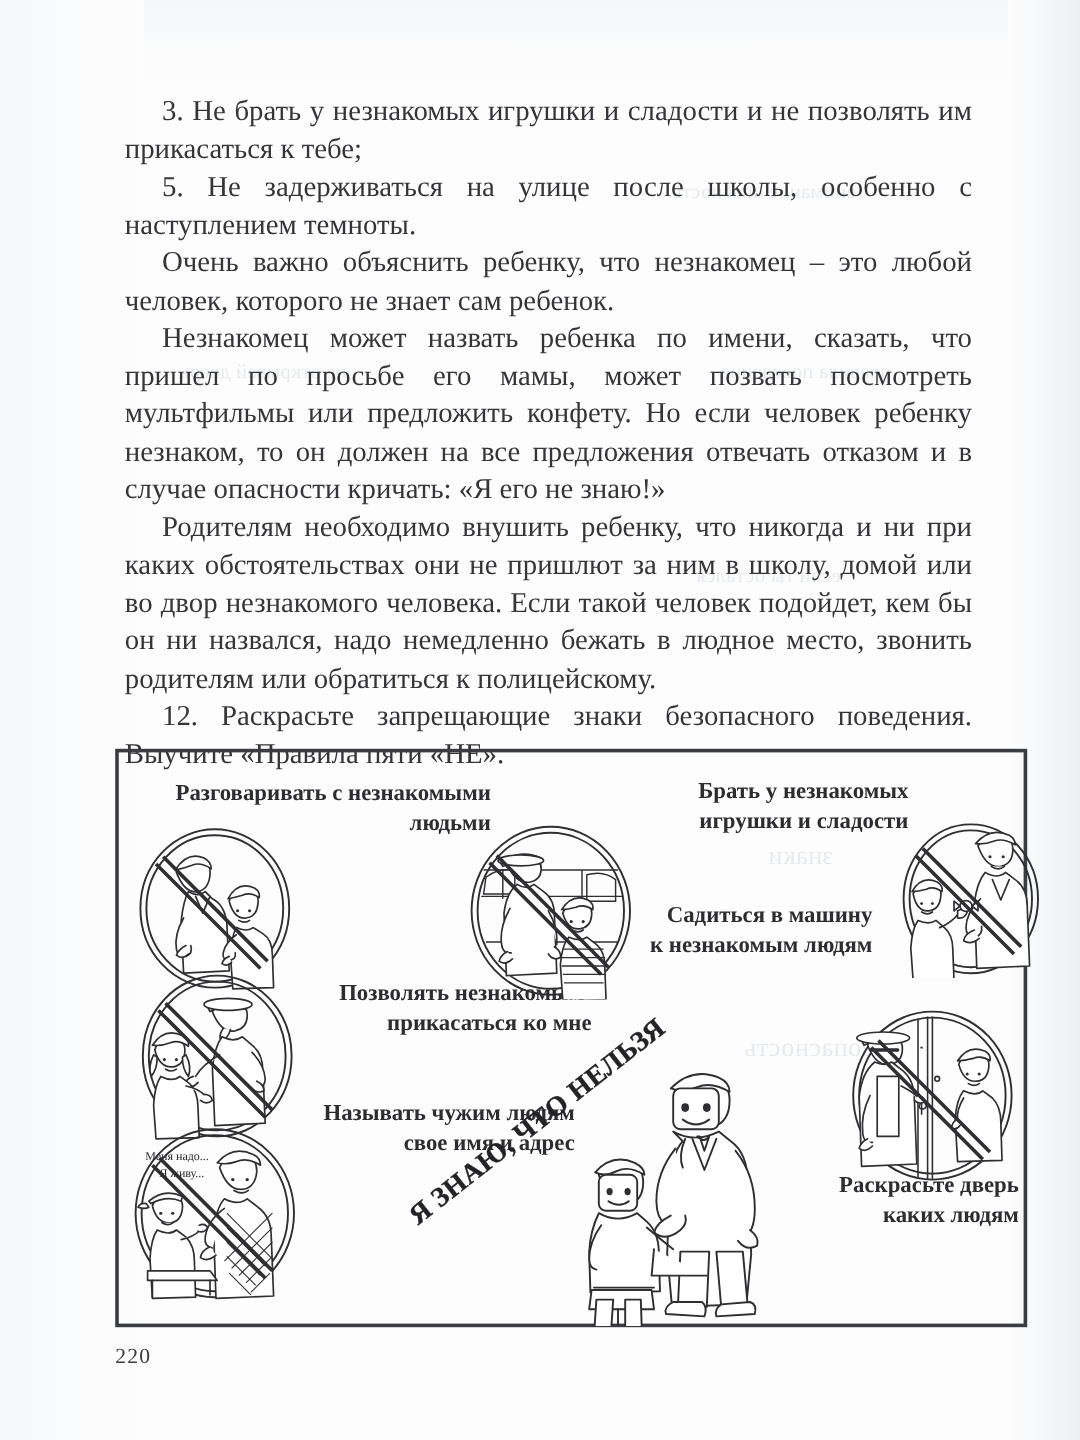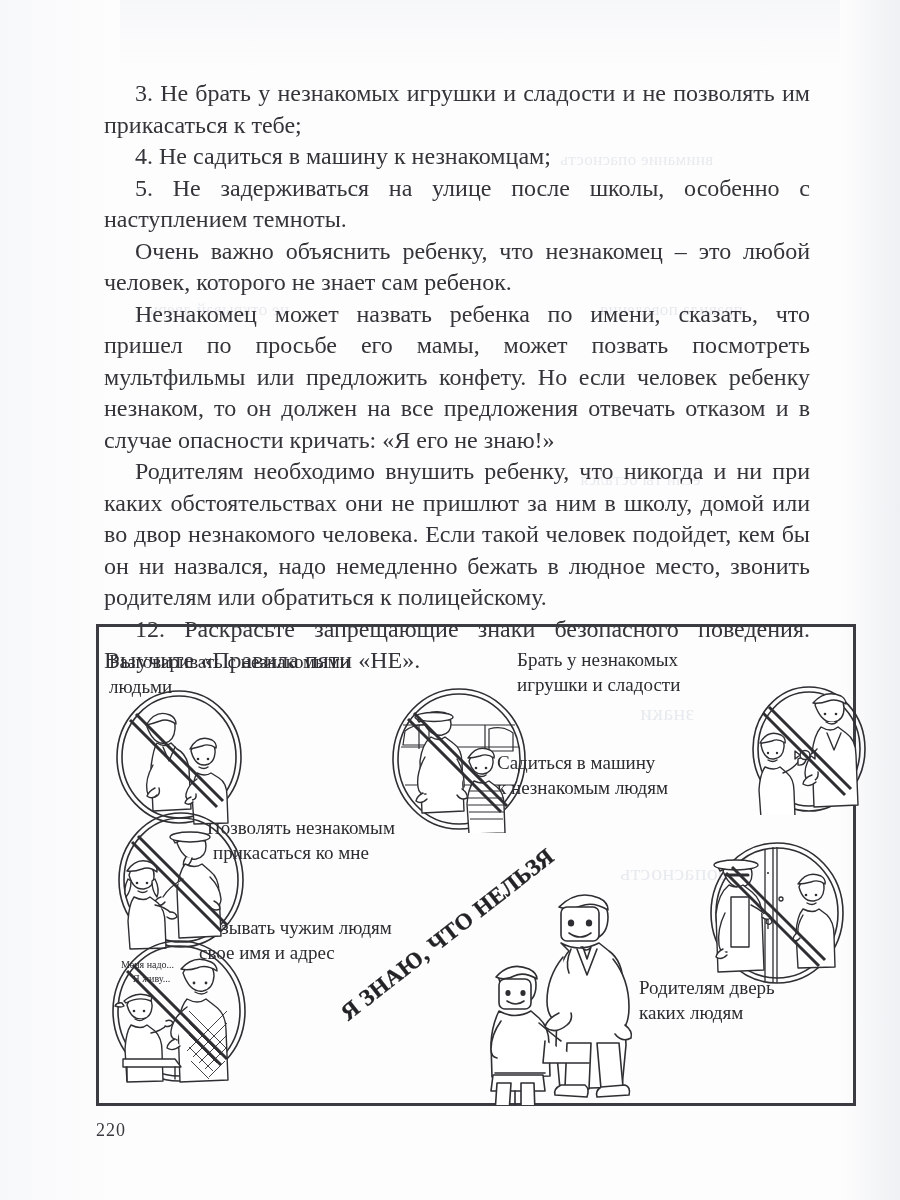--- a/index.html
+++ b/index.html
@@ -84,22 +84,23 @@
   .fig-inner {
     position: absolute;
     inset: 0;
   }
   .cap {
     position: absolute;
     font-family: "Liberation Serif", "DejaVu Serif", serif;
     font-size: 19px;
     line-height: 25px;
     color: #2c2c31;
-    text-align: left;
+    text-align: right;
     white-space: nowrap;
+    font-weight: bold;
   }
   .sign {
     position: absolute;
   }
   .sign svg { display: block; }
 
   
   .slogan {
     position: absolute;
     left: 352px;
@@ -145,21 +146,20 @@
 
   <div class="bleed" style="left:560px; top:150px;">внимание опасность</div>
   <div class="bleed" style="left:600px; top:300px;">правила поведения</div>
   <div class="bleed" style="left:580px; top:470px;">если ты остался</div>
   <div class="bleed" style="left:640px; top:700px; font-size:22px;">знаки</div>
   <div class="bleed" style="left:620px; top:860px; font-size:22px;">безопасность</div>
   <div class="bleed" style="left:150px; top:300px;">не открывай дверь</div>
 
   <div class="bodytext">
     <p>3. Не брать у незнакомых игрушки и сладости и не позволять им прикасаться к тебе;</p>
-    <p>4. Не садиться в машину к незнакомцам;</p>
     <p>5. Не задерживаться на улице после школы, особенно с наступлением темноты.</p>
     <p>Очень важно объяснить ребенку, что незнакомец – это любой человек, которого не знает сам ребенок.</p>
     <p>Незнакомец может назвать ребенка по имени, сказать, что пришел по просьбе его мамы, может позвать посмотреть мультфильмы или предложить конфету. Но если человек ребенку незнаком, то он должен на все предложения отвечать отказом и в случае опасности кричать: «Я его не знаю!»</p>
     <p>Родителям необходимо внушить ребенку, что никогда и ни при каких обстоятельствах они не пришлют за ним в школу, домой или во двор незнакомого человека. Если такой человек подойдет, кем бы он ни назвался, надо немедленно бежать в людное место, звонить родителям или обратиться к полицейскому.</p>
     <p class="gap-before">12. Раскрасьте запрещающие знаки безопасного поведения. Выучите «Правила пяти «НЕ».</p>
   </div>
 
   <div class="figure-box">
     <div class="fig-inner">
 
@@ -171,21 +171,21 @@
 
       <div class="cap" style="left:398px; top:123px; width:230px;">Садиться в машину</div>
       <div class="cap" style="left:398px; top:148px; width:230px;">к незнакомым людям</div>
 
       <div class="cap" style="left:108px; top:188px; width:280px;">Позволять незнакомым</div>
       <div class="cap" style="left:114px; top:213px; width:280px;">прикасаться ко мне</div>
 
       <div class="cap" style="left:100px; top:288px; width:280px;">Называть чужим людям</div>
       <div class="cap" style="left:100px; top:313px; width:280px;">свое имя и адрес</div>
 
-      <div class="cap" style="left:540px; top:348px; width:210px;">Родителям дверь</div>
+      <div class="cap" style="left:540px; top:348px; width:210px;">Раскрасьте дверь</div>
       <div class="cap" style="left:540px; top:373px; width:210px;">каких людям</div>
 
       <div class="sign" style="left:14px; top:60px;">
         <svg width="132" height="140" viewBox="0 0 132 140">
           <g fill="none" stroke="#2e2e33" stroke-width="1.6">
             <ellipse cx="66" cy="70" rx="62" ry="66"></ellipse>
             <ellipse cx="66" cy="70" rx="57" ry="61"></ellipse>
           </g>
           <g fill="#ffffff" stroke="#2e2e33" stroke-width="1.4" stroke-linejoin="round" stroke-linecap="round">
 

